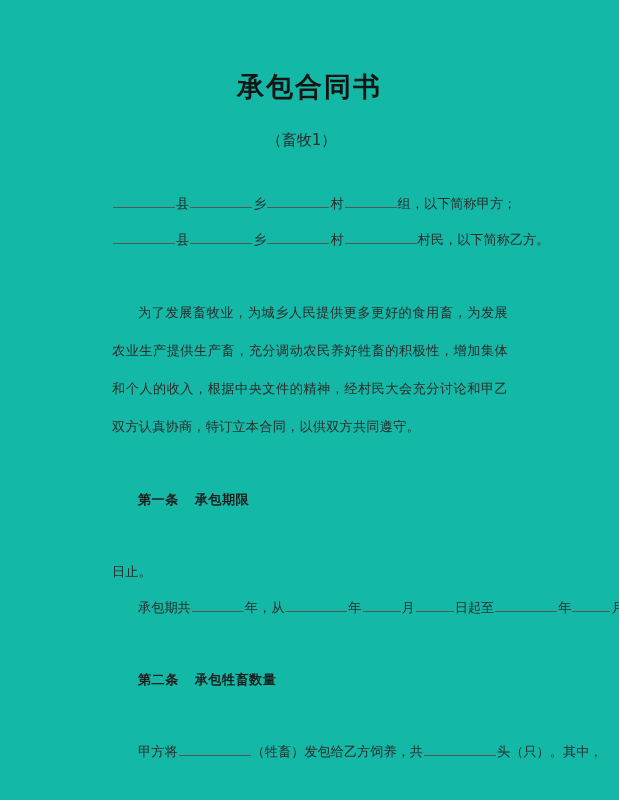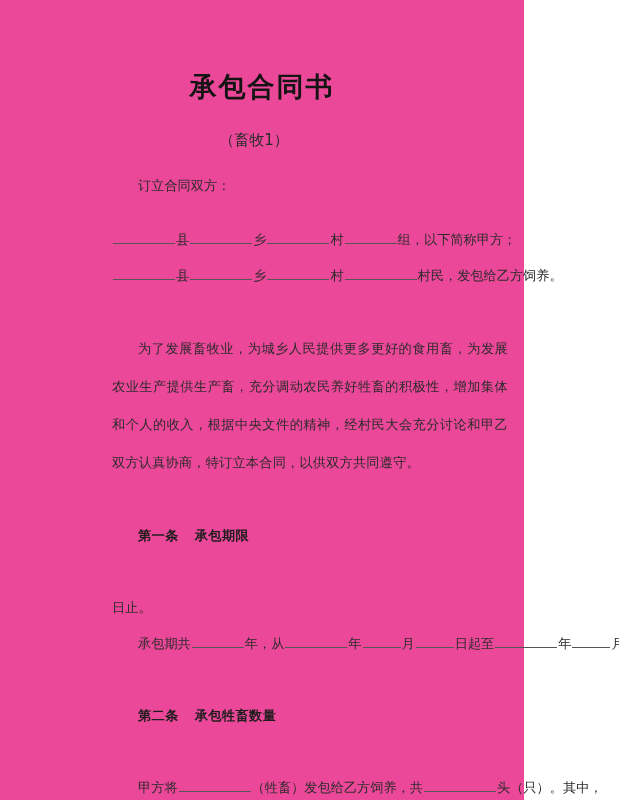--- a/index.html
+++ b/index.html
@@ -12,23 +12,23 @@
     width: 619px;
     height: 800px;
     overflow: hidden;
     font-family: "DejaVu Sans", "Liberation Sans", sans-serif;
     color: #2b2b2b;
     -webkit-font-smoothing: antialiased;
   }
 
   .page {
     position: relative;
-    width: 524px;
+    width: 619px;
     height: 800px;
-    background: #ec4899;
+    background: #14b8a6;
     box-sizing: border-box;
   }
 
   
   .doc-title {
     position: absolute;
     left: 0;
     right: 0;
     top: 70px;
     text-align: center;
@@ -112,30 +112,29 @@
 <body>
 
 <div class="page">
 
   <div class="doc-title">承包合同书</div>
 
   <div class="doc-subtitle">（畜牧1）</div>
 
   <div class="body-area">
 
-    <div class="line indent2">订立合同双方：</div>
 
     <div class="sp-sm"></div>
 
     <div class="line">
       <span class="blank b-lg"></span><span>县</span><span class="blank b-lg"></span><span>乡</span><span class="blank b-lg"></span><span>村</span><span class="blank b-md"></span><span>组，以下简称甲方；</span>
     </div>
 
     <div class="line">
-      <span class="blank b-lg"></span><span>县</span><span class="blank b-lg"></span><span>乡</span><span class="blank b-lg"></span><span>村</span><span class="blank b-xl"></span><span>村民，发包给乙方饲养。</span>
+      <span class="blank b-lg"></span><span>县</span><span class="blank b-lg"></span><span>乡</span><span class="blank b-lg"></span><span>村</span><span class="blank b-xl"></span><span>村民，以下简称乙方。</span>
     </div>
 
     <div class="sp-md"></div>
 
     <div class="para indent2">为了发展畜牧业，为城乡人民提供更多更好的食用畜，为发展农业生产提供生产畜，充分调动农民养好牲畜的积极性，增加集体和个人的收入，根据中央文件的精神，经村民大会充分讨论和甲乙双方认真协商，特订立本合同，以供双方共同遵守。</div>
 
     <div class="sp-md"></div>
 
     <div class="line indent2">
       <span class="section-heading">第一条</span><span class="heading-gap"></span><span class="section-heading">承包期限</span>

